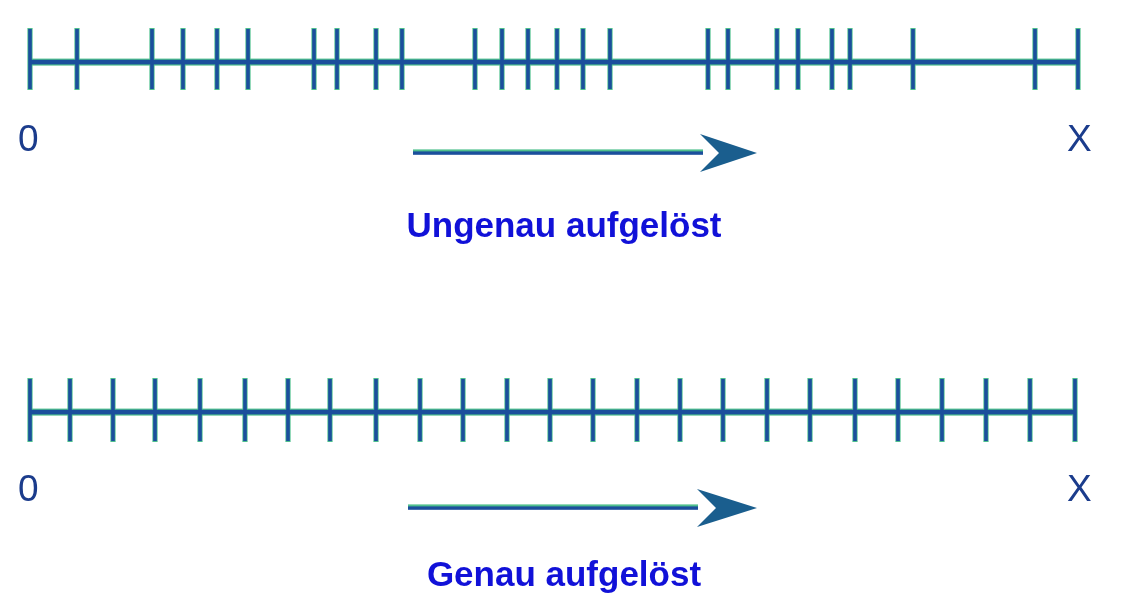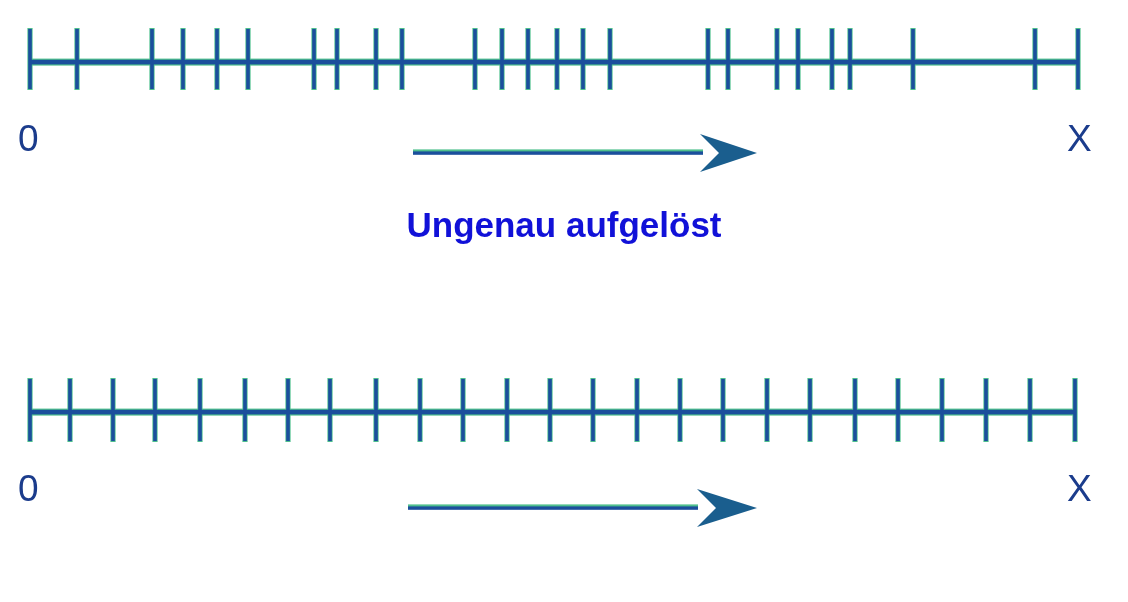--- a/index.html
+++ b/index.html
@@ -192,14 +192,15 @@
   <div class="axis-label" id="lbl-fine-x" style="left: 1067px; top: 470px;">X</div>
 
   <div class="arrow-holder" id="arrow-fine-holder" style="top:485px;">
     <svg id="svg-arrow-fine" width="1128" height="46">
         <rect x="408" y="19.4" width="290" height="3.2" fill="#4FC08D"></rect>
         <rect x="408" y="21.4" width="290" height="3.4" fill="#1B4F9C"></rect>
         <path d="M 757 23 L 697 4 L 716 23 L 697 42 Z" fill="#1A5E8E"></path>
       </svg>
   </div>
 
+  <div class="caption" id="cap-fine" style="top: 556px;">Genau aufgelöst</div>
 
 </div>
 
 </body></html>

